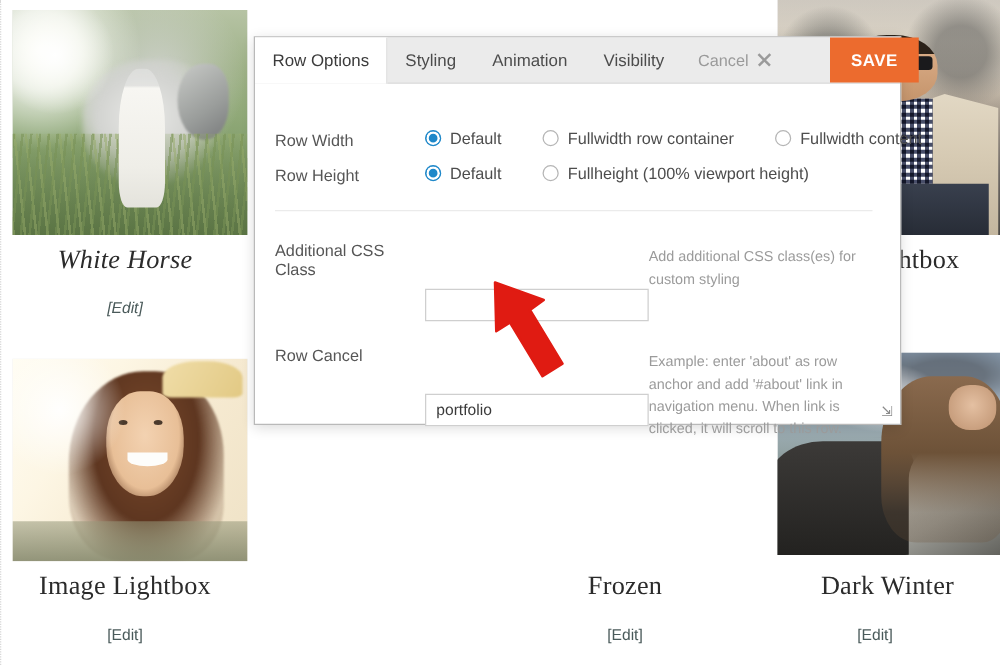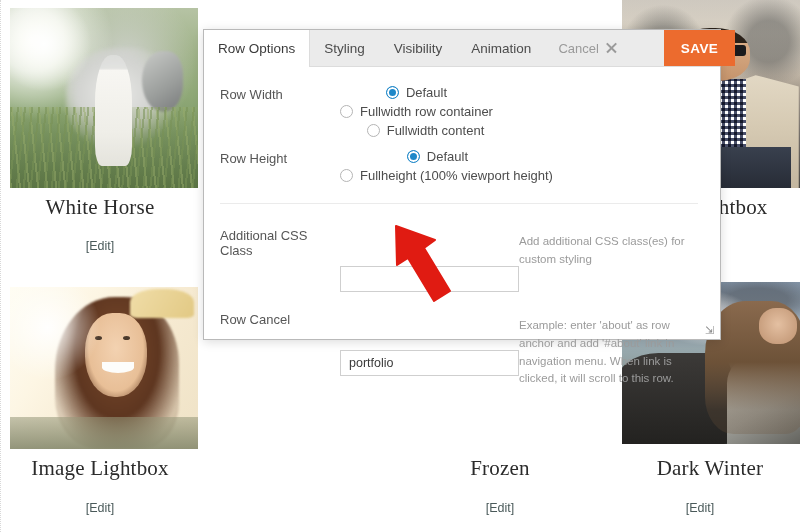--- a/index.html
+++ b/index.html
@@ -298,41 +298,40 @@
     font-size: 13.5px;
     font-weight: bold;
     letter-spacing: .4px;
     cursor: pointer;
     border: 0;
     font-family: "Liberation Sans", sans-serif;
     margin-left: 35px;
   }
 
   .modal-body {
-    padding: 18px 22px 0 16px;
+    padding: 36px 22px 0 16px;
     box-sizing: border-box;
   }
   .form-row {
     display: flex;
     align-items: flex-start;
     margin-bottom: 11px;
   }
   .form-label {
     width: 120px;
     flex: 0 0 120px;
     font-size: 13px;
     color: #565656;
     padding-top: 2px;
   }
   .radio-group {
     display: flex;
     align-items: center;
-    gap: 4px;
+    gap: 15px;
     flex-wrap: nowrap;
-    flex-direction: column;
   }
   .radio-opt {
     display: flex;
     align-items: center;
     margin-right: 18px;
     font-size: 13px;
     color: #4d4d4d;
     cursor: pointer;
     white-space: nowrap;
   }
@@ -413,21 +412,21 @@
   }
 </style>
 </head>
 <body>
 
 <div id="page-background">
   <div class="grid-gutter-left"></div>
 
   <div class="portfolio-row row-1">
 
-    <div class="portfolio-cell" style="width:200px;">
+    <div class="portfolio-cell" style="width:200px;font-style:italic;">
       <div class="cell-thumb" style="position:absolute;left:10px;top:8px;width:188px;height:180px;">
         <div class="photo-horse">
           <div class="horse-head"></div>
           <div class="grass-field"></div>
           <div class="flare"></div>
         </div>
       </div>
       <div class="cell-caption" style="position:absolute;left:0;top:196px;width:200px;">White Horse</div>
       <div class="cell-edit" style="position:absolute;left:0;top:228px;width:200px;">
         <span>[Edit]</span>
@@ -505,24 +504,24 @@
 <div id="row-options-modal">
 
   <div class="modal-tabbar">
     <div class="tab is-active">
       <span>Row Options</span>
     </div>
     <div class="tab">
       <span>Styling</span>
     </div>
     <div class="tab">
+      <span>Animation</span>
+    </div>
+    <div class="tab">
       <span>Visibility</span>
-    </div>
-    <div class="tab">
-      <span>Animation</span>
     </div>
 
     <div class="tabbar-spacer"></div>
 
     <div class="cancel-btn">
       <span>Cancel</span>
       <span class="cancel-x"></span>
     </div>
     <div class="save-btn">
       <span>SAVE</span>

